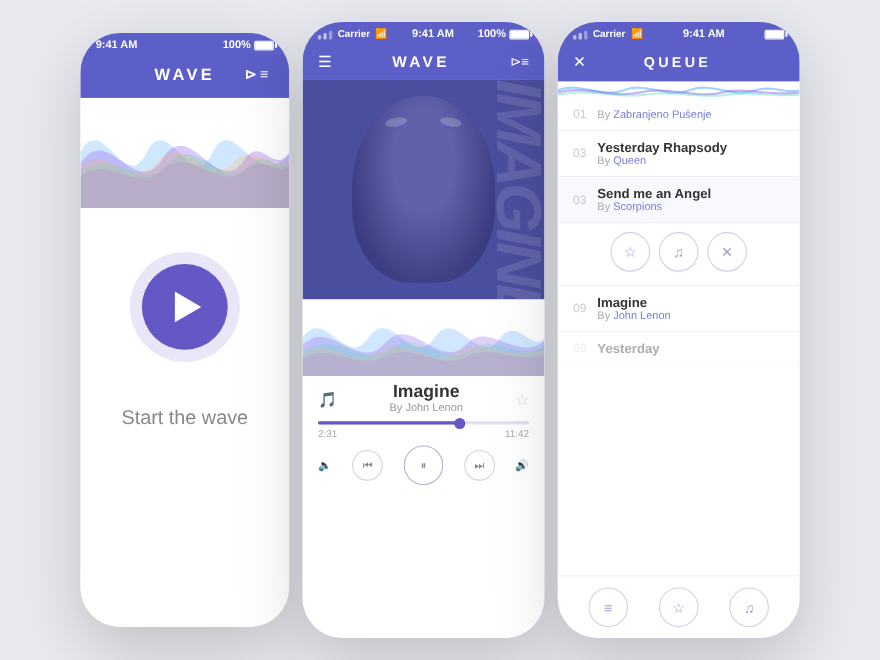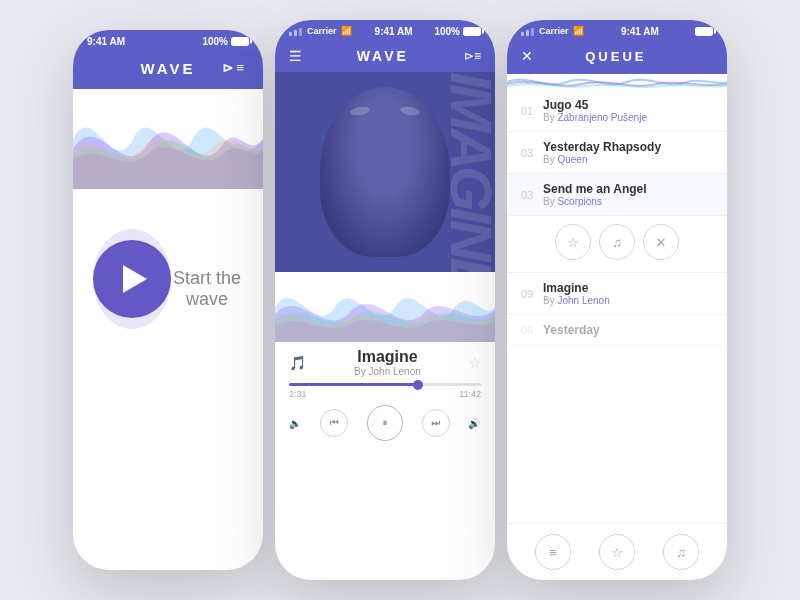--- a/index.html
+++ b/index.html
@@ -80,21 +80,21 @@
     .wave-container {
       width: 100%;
       height: 100px;
       position: relative;
       overflow: hidden;
     }
     .wave-svg { width: 100%; height: 100%; }
     .screen1-body {
       padding: 20px;
       display: flex;
-      flex-direction: row;
+      flex-direction: column;
       align-items: center;
       justify-content: center;
     }
     .play-btn-outer {
       width: 100px;
       height: 100px;
       border-radius: 50%;
       background: rgba(100, 90, 200, 0.15);
       display: flex;
       align-items: center;
@@ -510,21 +510,20 @@
         <path d="M0,10 C25,3 50,16 75,10 C100,4 125,16 150,10 C170,5 195,14 220,10" stroke="rgba(150,100,240,0.5)" stroke-width="2" fill="none"></path>
         <path d="M0,12 C30,6 55,16 80,12 C105,8 130,16 155,12 C175,9 200,14 220,12" stroke="rgba(80,220,180,0.4)" stroke-width="2" fill="none"></path>
       </svg>
     </div>
 
     <div class="queue-list" style="flex:1;">
 
       <div class="queue-item">
         <span class="queue-num">01</span>
         <div class="queue-song-info">
-          <div class="queue-song-title">Jugo 45</div>
           <div class="queue-song-artist">By <span>Zabranjeno Pušenje</span></div>
         </div>
       </div>
 
       <div class="queue-item">
         <span class="queue-num">03</span>
         <div class="queue-song-info">
           <div class="queue-song-title">Yesterday Rhapsody</div>
           <div class="queue-song-artist">By <span>Queen</span></div>
         </div>

